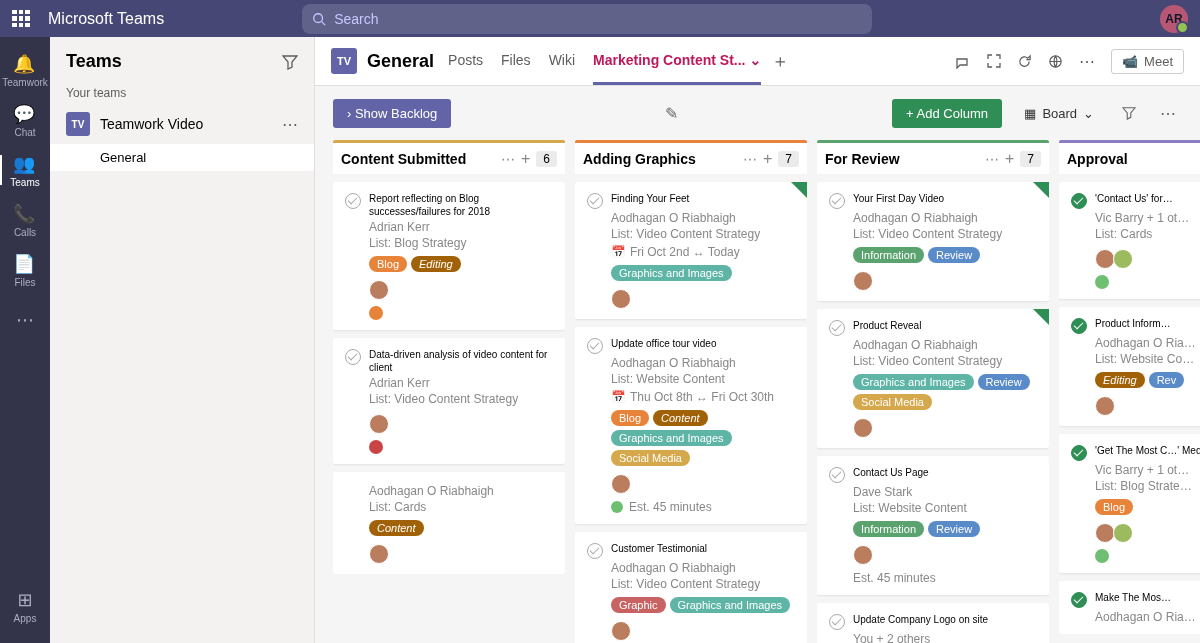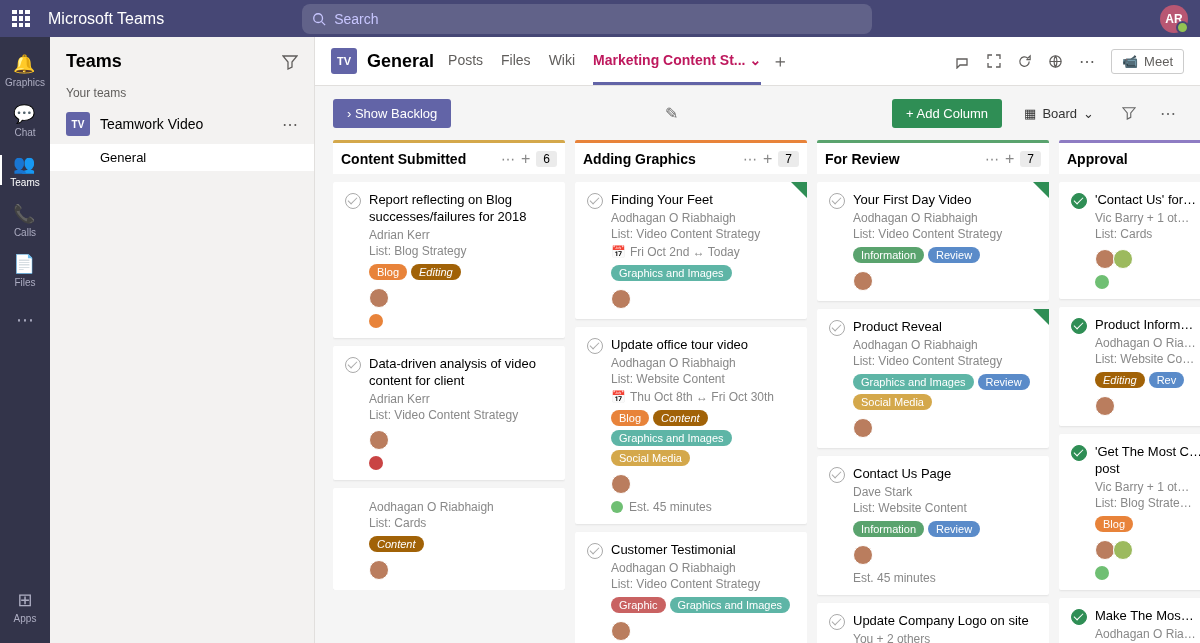--- a/index.html
+++ b/index.html
@@ -7,21 +7,21 @@
 
 
 .topbar { height: 37px; background: #464775; display: flex; align-items: center; padding: 0 12px; color: #fff; }
 .waffle { width: 18px; height: 18px; display: grid; grid-template: repeat(3,1fr)/repeat(3,1fr); gap: 2px; margin-right: 18px; cursor: pointer; }
 .waffle span { background: #fff; }
 .app-title { font-size: 16px; font-weight: 500; }
 .search-wrap { margin-left: 138px; width: 570px; height: 30px; background: rgba(255,255,255,0.15); border-radius: 8px; display: flex; align-items: center; padding: 0 10px; }
 .search-icon { color: #c8c6ff; margin-right: 8px; }
 .search-input { background: transparent; border: none; outline: none; color: #fff; font-size: 14px; flex: 1; }
 .search-input::placeholder { color: #c8c6ff; }
-.avatar-top { margin-left: auto; width: 28px; height: 28px; border-radius: 50%; background: #b85773; color: #ffffff; display: flex; align-items: center; justify-content: center; font-size: 12px; font-weight: 600; position: relative; }
+.avatar-top { margin-left: auto; width: 28px; height: 28px; border-radius: 50%; background: #b85773; color: #0f172a; display: flex; align-items: center; justify-content: center; font-size: 12px; font-weight: 600; position: relative; }
 .avatar-top::after { content: ''; position: absolute; bottom: -1px; right: -1px; width: 9px; height: 9px; background: #92c353; border-radius: 50%; border: 2px solid #464775; }
 
 
 .rail { position: absolute; left: 0; top: 37px; bottom: 0; width: 50px; background: #33344a; display: flex; flex-direction: column; align-items: center; padding-top: 8px; }
 .rail-item { width: 50px; height: 50px; display: flex; flex-direction: column; align-items: center; justify-content: center; color: #adadc2; cursor: pointer; font-size: 10px; gap: 2px; position: relative; }
 .rail-item.active { color: #fff; }
 .rail-item.active::before { content: ''; position: absolute; left: 0; top: 10px; bottom: 10px; width: 2px; background: #fff; }
 .rail-icon { font-size: 18px; }
 .rail-bottom { margin-top: auto; margin-bottom: 12px; }
 
@@ -70,21 +70,21 @@
 .col-body::-webkit-scrollbar-thumb { background: #ccc; border-radius: 3px; }
 
 
 .card { background: #fff; border-radius: 2px; padding: 10px 12px; box-shadow: 0 1px 2px rgba(0,0,0,0.08); position: relative; cursor: pointer; }
 .card.done::after { content: ''; position: absolute; top: 0; right: 0; border: 8px solid transparent; border-top-color: #2f8e55; border-right-color: #2f8e55; }
 .card-title-row { display: flex; gap: 8px; }
 .check { width: 16px; height: 16px; border: 1.5px solid #aaa; border-radius: 50%; flex-shrink: 0; margin-top: 1px; position: relative; }
 .check.done { border-color: #2f8e55; background: #2f8e55; }
 .check::after { content: ''; position: absolute; left: 4px; top: 1px; width: 4px; height: 8px; border: solid #aaa; border-width: 0 1.5px 1.5px 0; transform: rotate(45deg); }
 .check.done::after { border-color: #fff; }
-.card-title { font-size: 13px; line-height: 1.3; }
+.card-title { font-size: 10px; line-height: 1.3; }
 .card-meta { margin-left: 24px; font-size: 12px; color: #888; margin-top: 2px; }
 .card-date { margin-left: 24px; font-size: 12px; color: #888; margin-top: 4px; display: flex; align-items: center; gap: 4px; }
 .tags { margin-left: 24px; margin-top: 6px; display: flex; flex-wrap: wrap; gap: 4px; }
 .tag { font-size: 11px; padding: 2px 8px; border-radius: 10px; color: #fff; }
 .card-foot { margin-left: 24px; margin-top: 8px; display: flex; align-items: center; gap: 4px; }
 .mini-avatar { width: 20px; height: 20px; border-radius: 50%; background: #888; border: 1px solid #fff; }
 .mini-avatar + .mini-avatar { margin-left: -6px; }
 .status-dot { width: 14px; height: 14px; border-radius: 50%; margin-left: 24px; margin-top: 6px; }
 .estimate { font-size: 12px; color: #888; margin-left: 24px; margin-top: 6px; display: flex; align-items: center; gap: 6px; }
 .est-dot { width: 12px; height: 12px; border-radius: 50%; background: #6fbf73; }
@@ -124,21 +124,21 @@
         </svg>
     </span>
     <input class="search-input" placeholder="Search" style="">
   </div>
   <div class="avatar-top">AR</div>
 </div>
 
 <div class="rail">
   <div class="rail-item">
       <span class="rail-icon">🔔</span>
-      <span>Graphics</span>
+      <span>Teamwork</span>
     </div>
   <div class="rail-item">
       <span class="rail-icon">💬</span>
       <span>Chat</span>
     </div>
   <div class="rail-item active">
       <span class="rail-icon">👥</span>
       <span>Teams</span>
     </div>
   <div class="rail-item">

